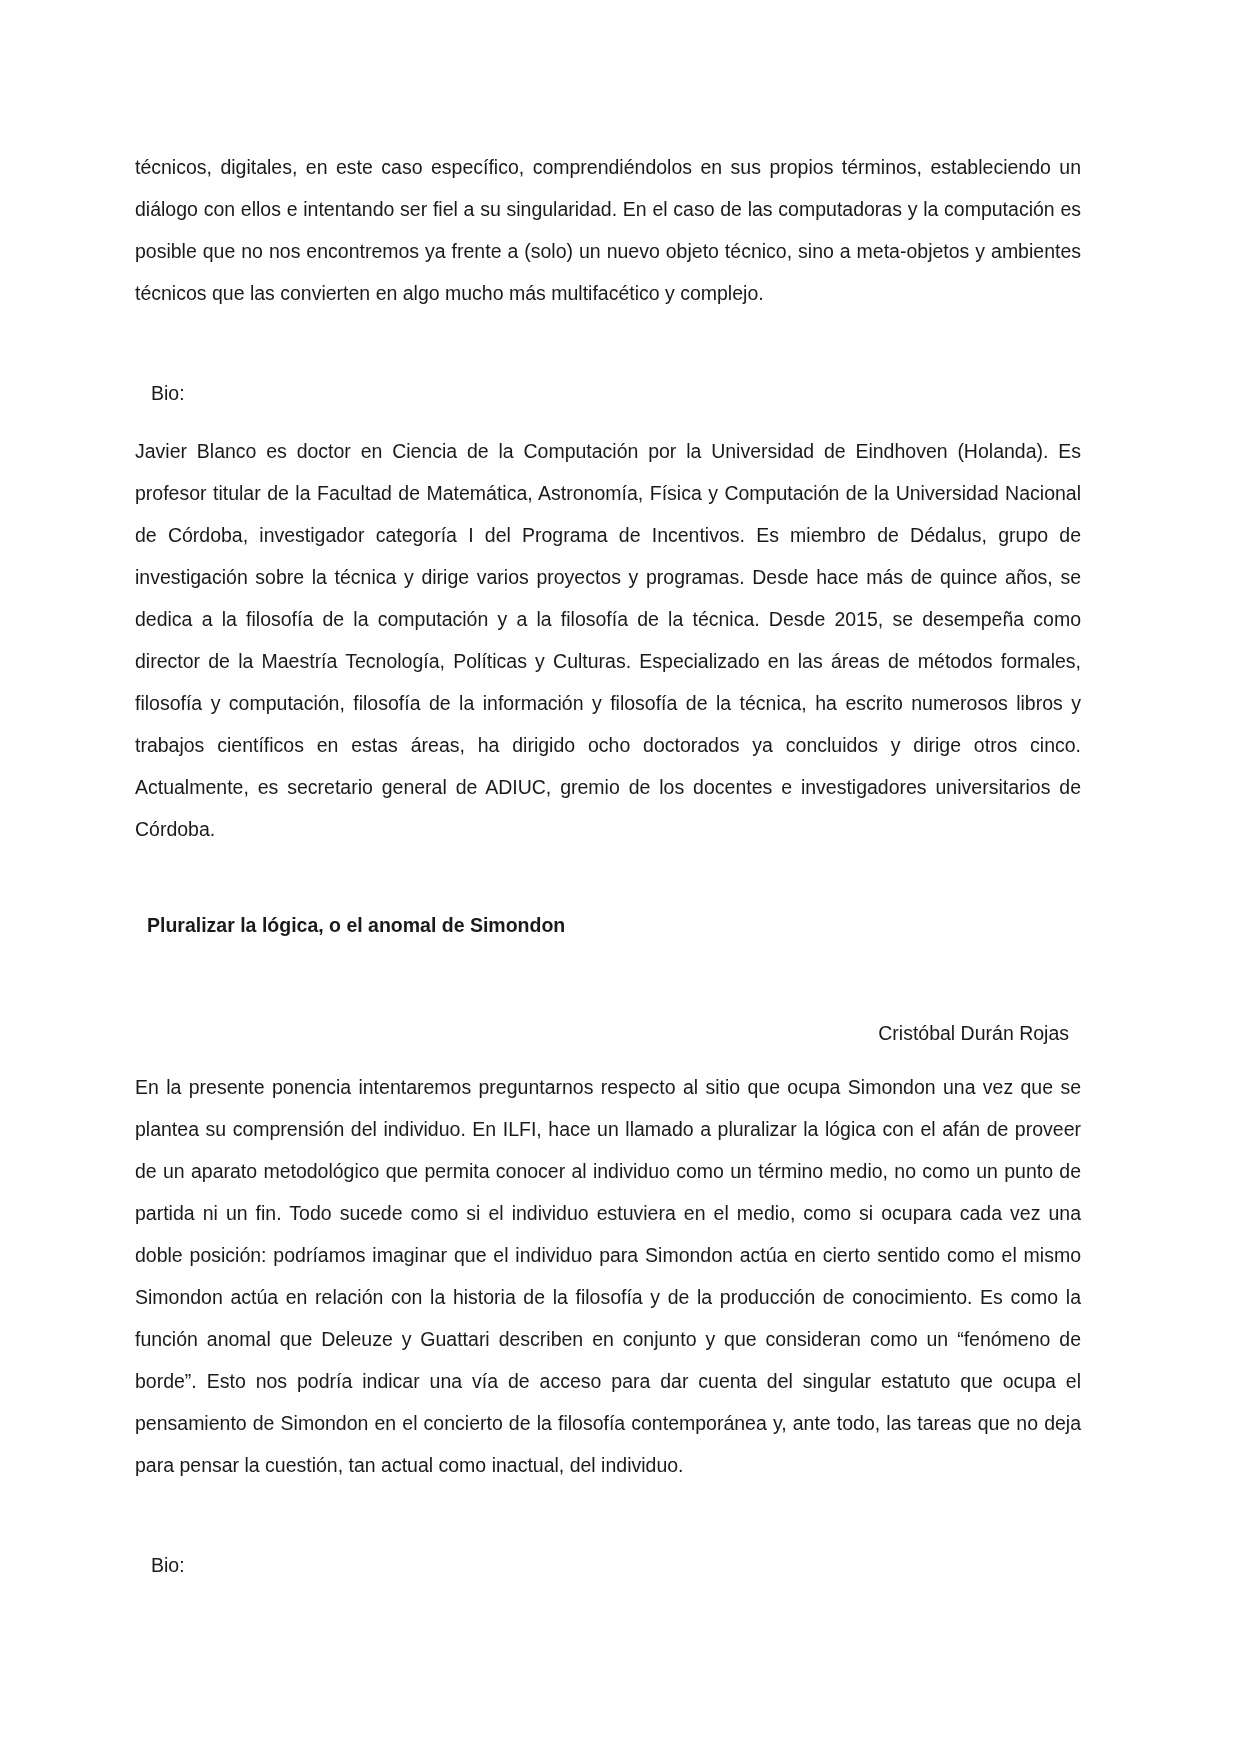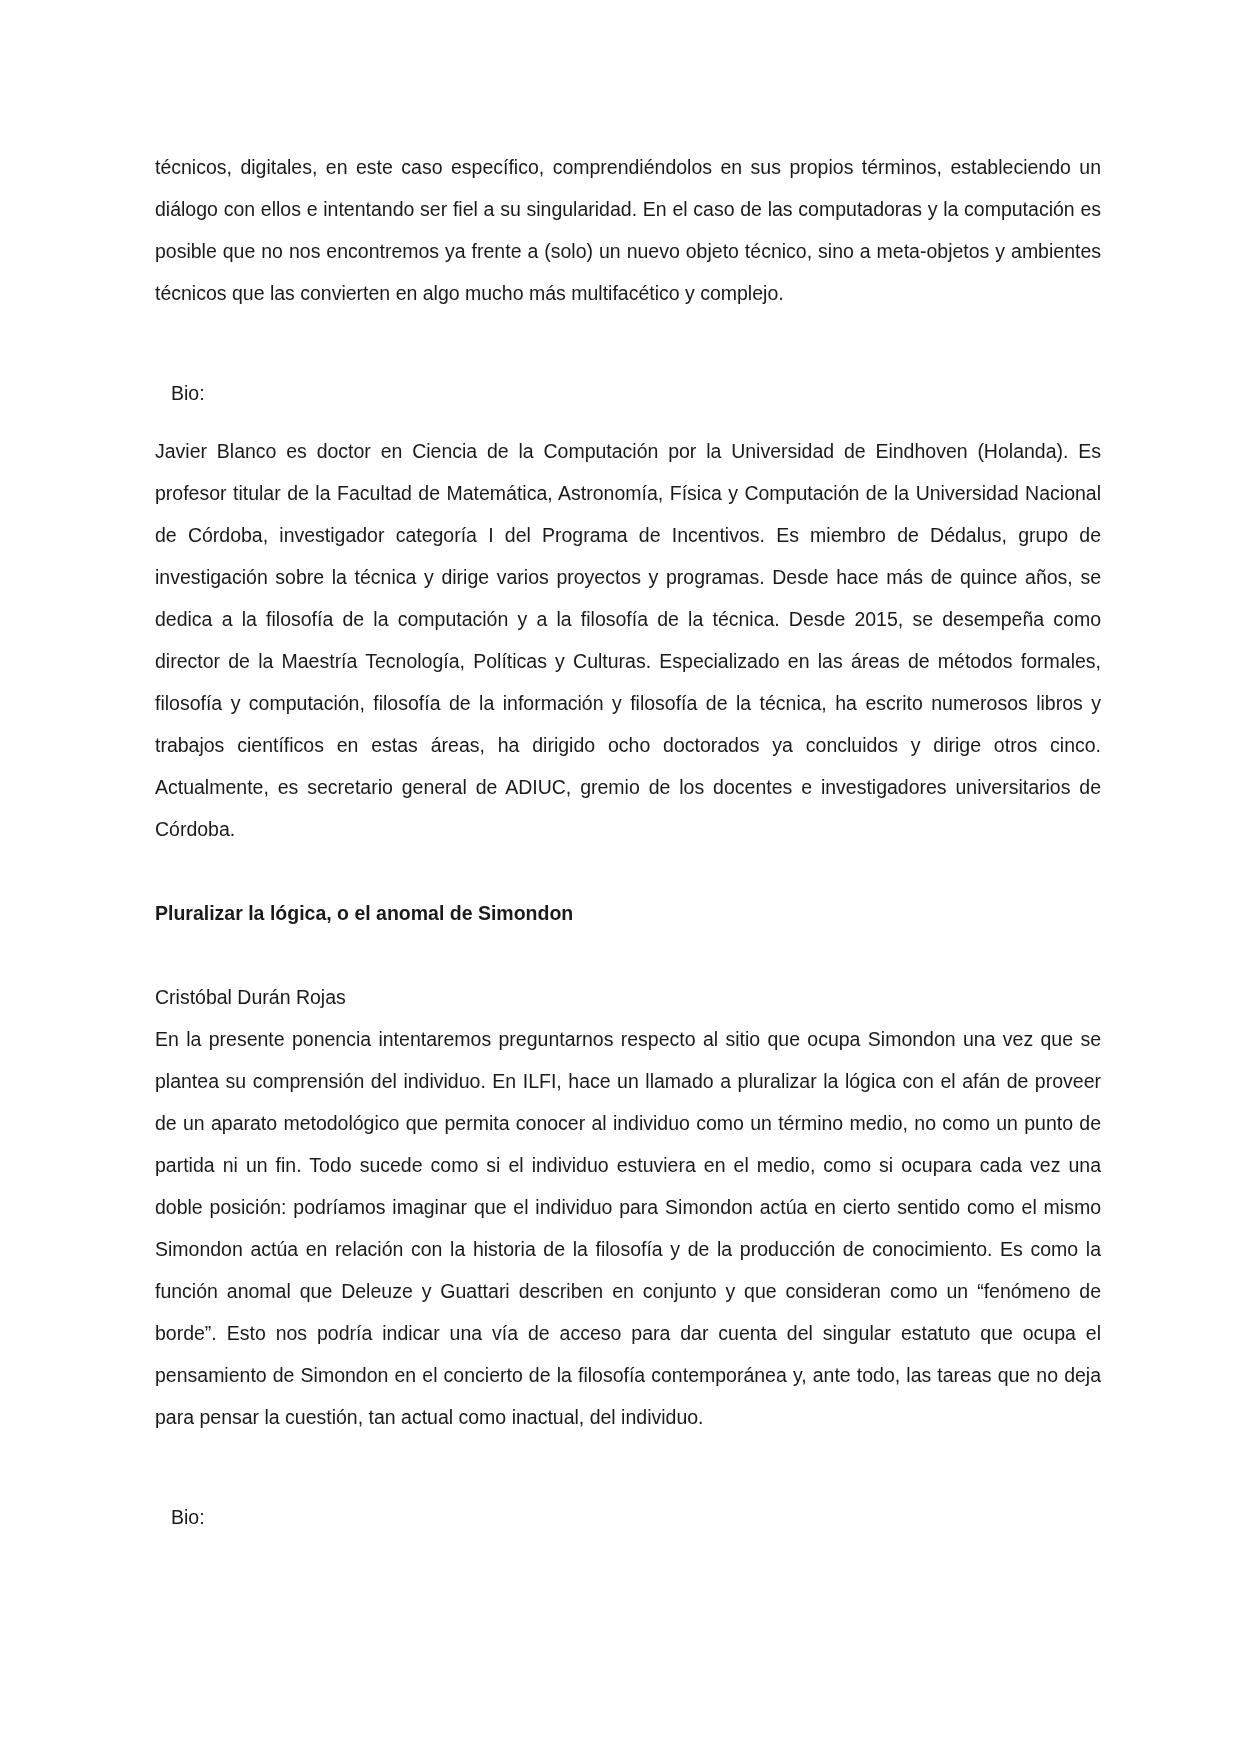--- a/index.html
+++ b/index.html
@@ -1,27 +1,27 @@
 <!DOCTYPE html>
 <html><head>
 <meta charset="utf-8">
 <style>
   html, body { margin: 0; padding: 0; background: #ffffff; }
   body { width: 1242px; height: 1755px; position: relative; overflow: hidden; }
   .page {
-    position: absolute; left: 155px; top: 146px; width: 946px;
+    position: absolute; left: 135px; top: 146px; width: 946px;
     font-family: "Liberation Sans", "DejaVu Sans", sans-serif;
     font-size: 19.5px; color: #1a1a1a; line-height: 42px;
   }
   .p { text-align: justify; margin: 0; }
   .p.last-left { text-align-last: left; }
   .label { margin: 16px; }
   .gap { height: 42px; }
-  .title { font-weight: bold; margin: 0; }
-  .author { margin: 0; }
+  .title { font-weight: bold; margin: 12px; }
+  .author { text-align: right; margin: 12px; }
 </style>
 </head>
 <body>
 
 <div class="page">
   <p class="p last-left">técnicos, digitales, en este caso específico, comprendiéndolos en sus propios términos, estableciendo un diálogo con ellos e intentando ser fiel a su singularidad. En el caso de las computadoras y la computación es posible que no nos encontremos ya frente a (solo) un nuevo objeto técnico, sino a meta-objetos y ambientes técnicos que las convierten en algo mucho más multifacético y complejo.</p>
   <div class="gap"></div>
   <p class="label">Bio:</p>
   <p class="p last-left">Javier Blanco es doctor en Ciencia de la Computación por la Universidad de Eindhoven (Holanda). Es profesor titular de la Facultad de Matemática, Astronomía, Física y Computación de la Universidad Nacional de Córdoba, investigador categoría I del Programa de Incentivos. Es miembro de Dédalus, grupo de investigación sobre la técnica y dirige varios proyectos y programas. Desde hace más de quince años, se dedica a la filosofía de la computación y a la filosofía de la técnica.  Desde 2015, se desempeña como director de la Maestría Tecnología, Políticas y Culturas. Especializado en las áreas de métodos formales, filosofía y computación, filosofía de la información y filosofía de la técnica, ha escrito numerosos libros y trabajos científicos en estas áreas, ha dirigido ocho doctorados ya concluidos y dirige otros cinco. Actualmente, es secretario general de ADIUC, gremio de los docentes e investigadores universitarios de Córdoba.</p>
   <div class="gap"></div>

